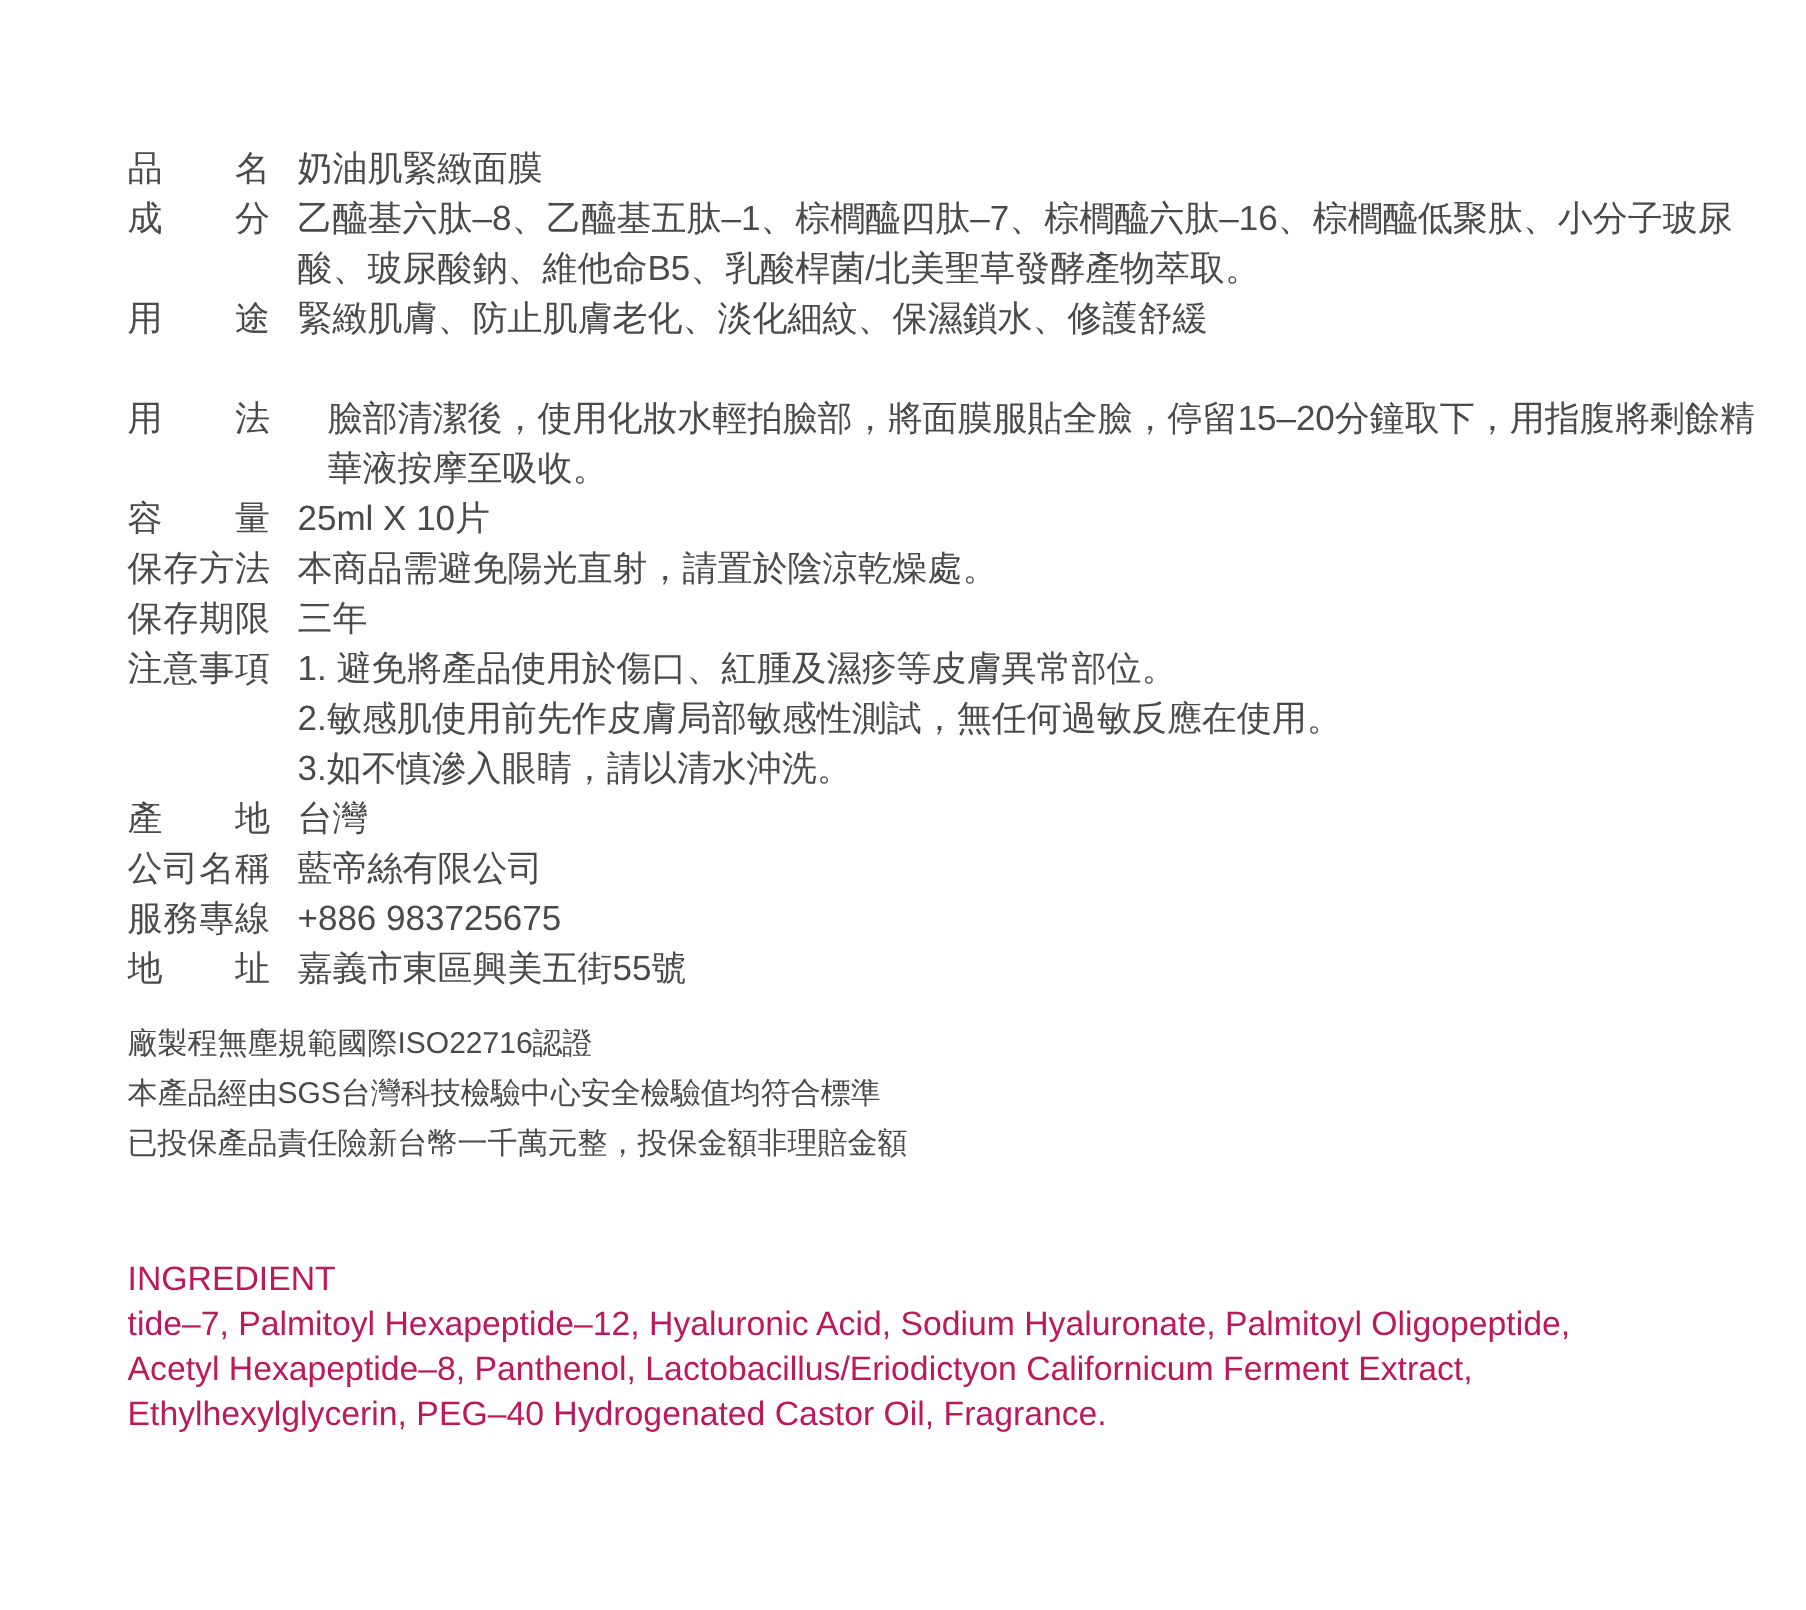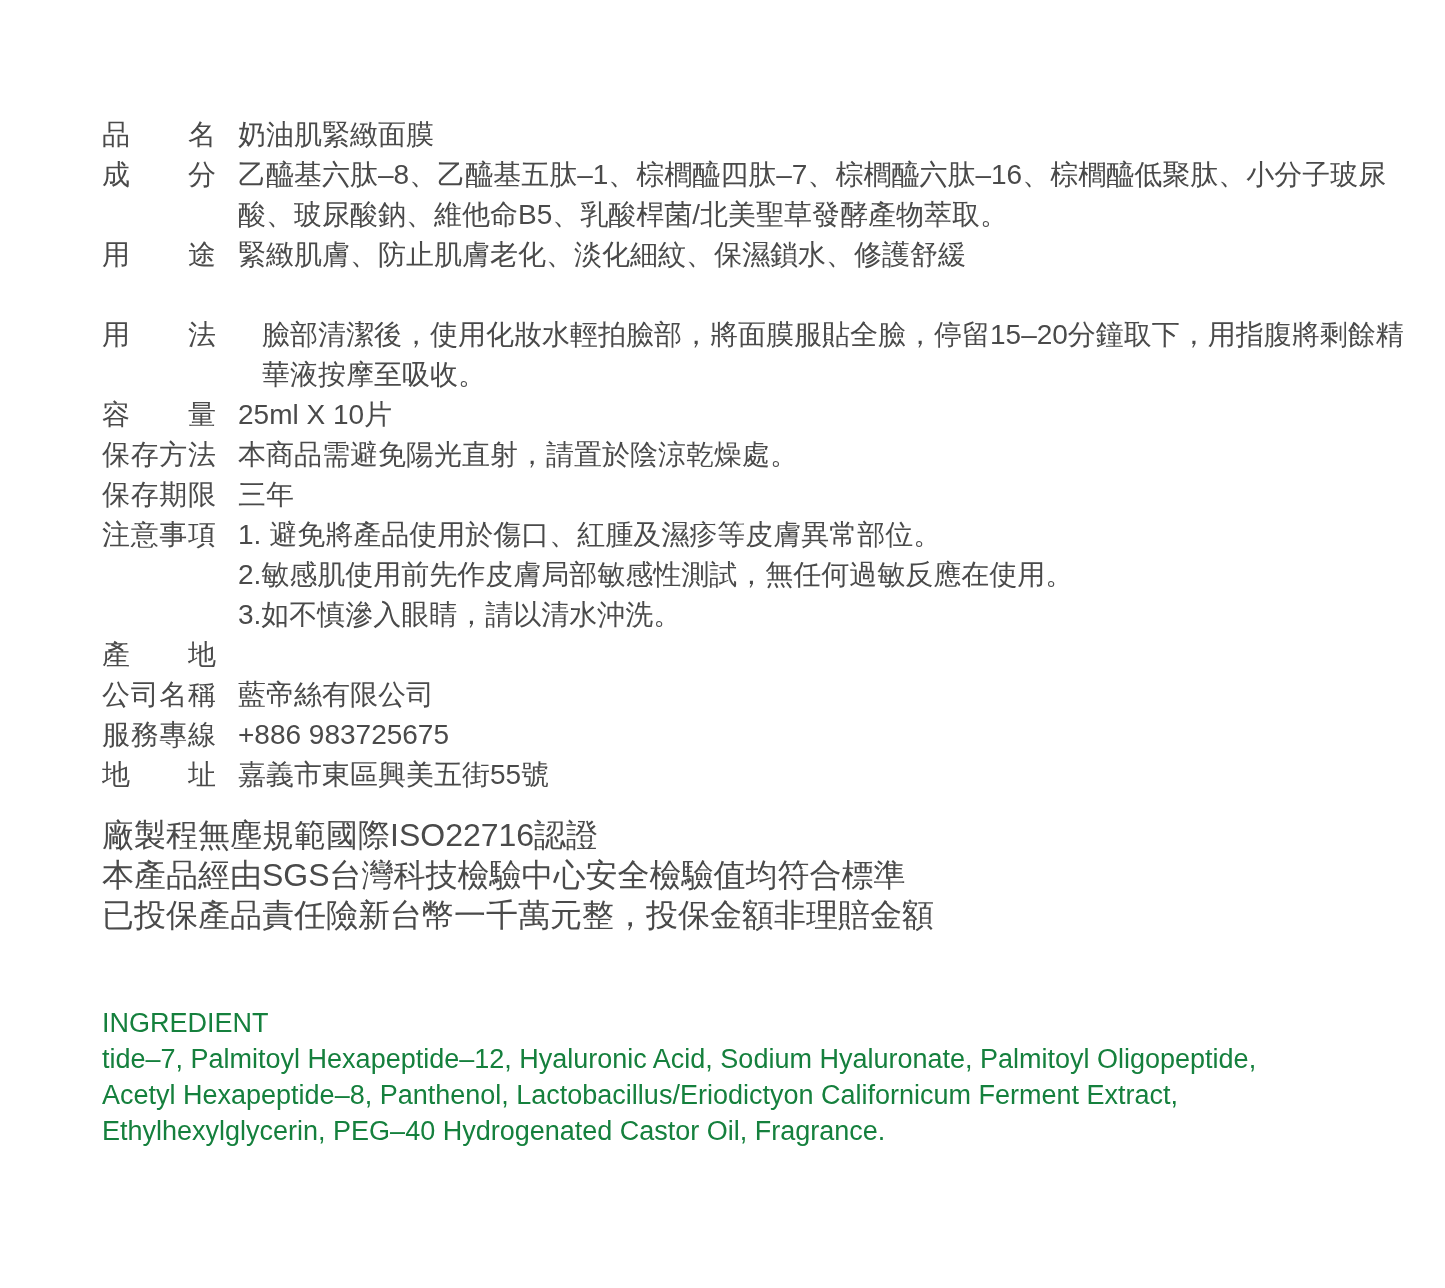--- a/index.html
+++ b/index.html
@@ -26,24 +26,24 @@
   .label {
     flex: 0 0 114px;
     width: 114px;
     text-align: justify;
     text-align-last: justify;
     white-space: nowrap;
   }
   .value { margin-left: 22px; flex: 1; min-width: 0; }
   .vline { white-space: nowrap; }
   
-  .notes { margin-top: 20px; font-size: 32px; line-height: 40px; }
+  .notes { margin-top: 20px; font-size: 24px; line-height: 40px; }
   .notes .vline { white-space: nowrap; }
   
-  .ingredient { margin-top: 70px; font-size: 27px; line-height: 36px; color: #15803d; }
+  .ingredient { margin-top: 70px; font-size: 27px; line-height: 36px; color: #be185d; }
   .ingredient .vline { white-space: nowrap; }
 </style>
 </head>
 <body>
 
 <div class="page">
   <div class="content">
 
     <div class="spec">
 
@@ -102,20 +102,23 @@
         <div class="label">注意事項</div>
         <div class="value">
           <div class="vline">1. 避免將產品使用於傷口、紅腫及濕疹等皮膚異常部位。</div>
           <div class="vline">2.敏感肌使用前先作皮膚局部敏感性測試，無任何過敏反應在使用。</div>
           <div class="vline">3.如不慎滲入眼睛，請以清水沖洗。</div>
         </div>
       </div>
 
       <div class="row">
         <div class="label">產地</div>
+        <div class="value">
+          <div class="vline">台灣</div>
+        </div>
       </div>
 
       <div class="row">
         <div class="label">公司名稱</div>
         <div class="value">
           <div class="vline">藍帝絲有限公司</div>
         </div>
       </div>
 
       <div class="row">

